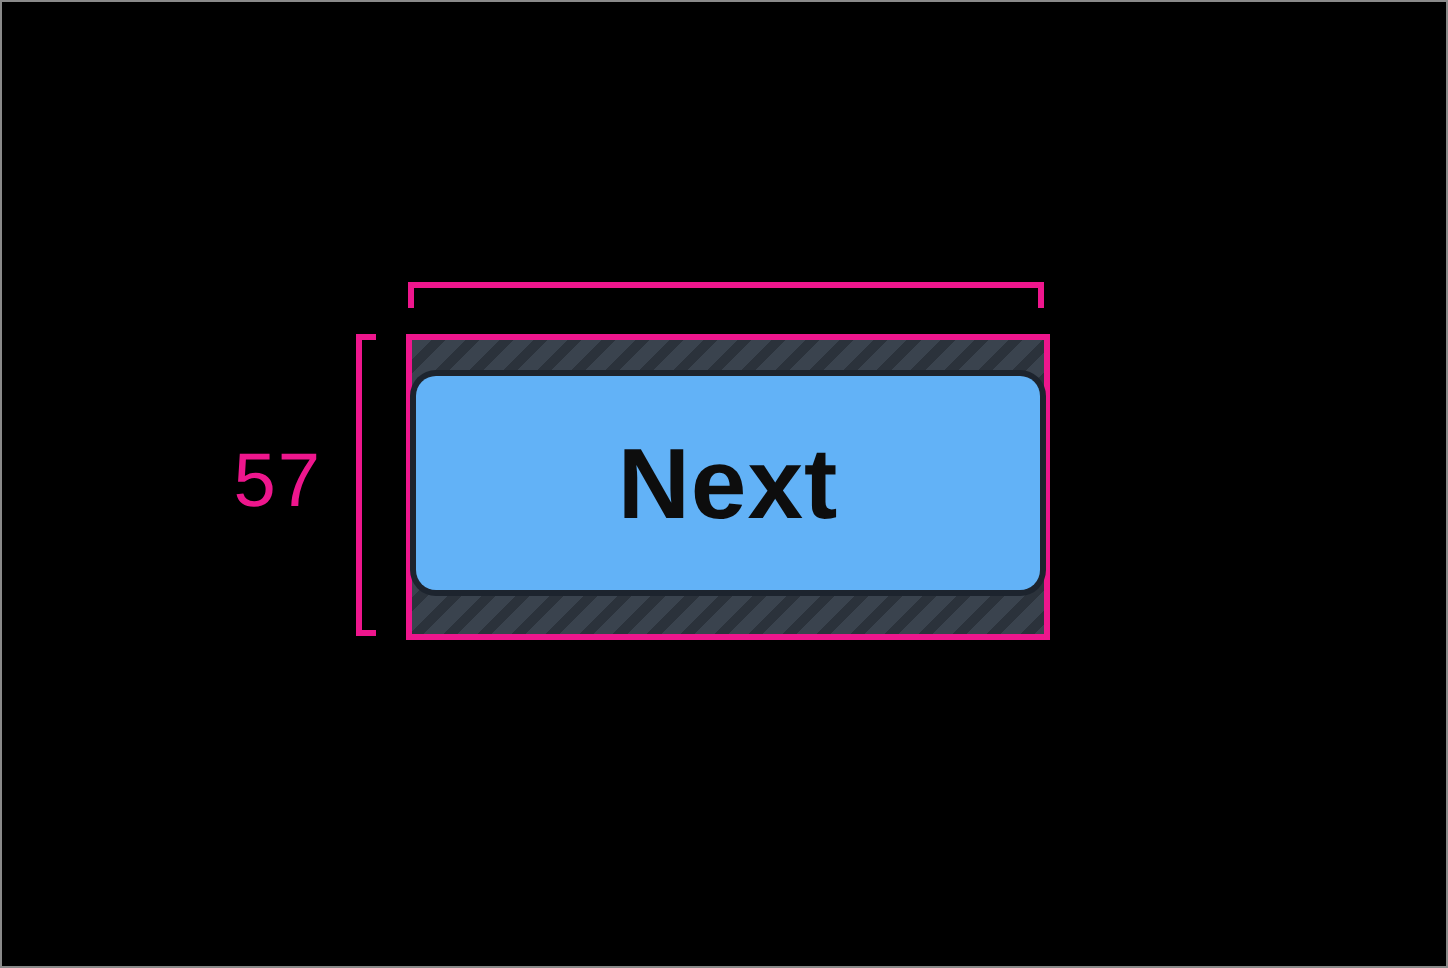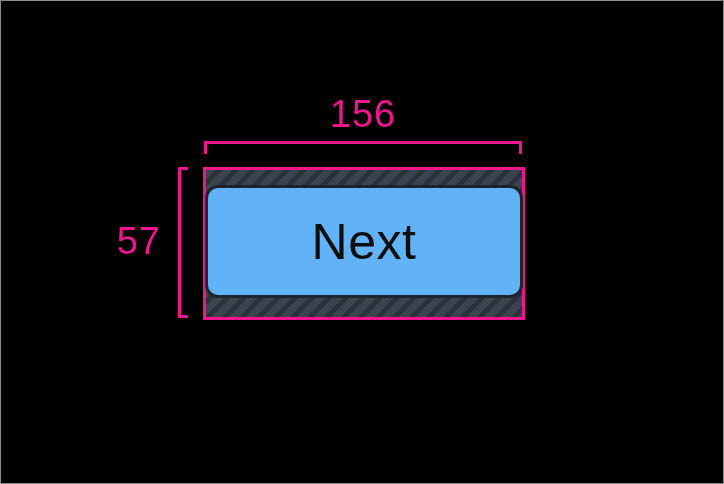--- a/index.html
+++ b/index.html
@@ -69,32 +69,31 @@
     border-radius:10px;
     background:var(--button-fill);
     box-shadow:0 0 0 3px #1d242e;
     border:none;
     display:flex;
     align-items:center;
     justify-content:center;
     color:var(--button-text);
     font-family:"Liberation Sans", sans-serif;
     font-size:50px;
-    font-weight:400;
+    font-weight:700;
     letter-spacing:0.5px;
     cursor:pointer;
     padding:0;
   }
 </style>
 </head>
 <body>
 
 <div class="stage">
 
-  <div class="dim-label width-label">156</div>
 
   <div class="bracket width-bracket"></div>
 
   <div class="dim-label height-label">57</div>
 
   <div class="bracket height-bracket"></div>
 
   <div class="widget-box">
     <button class="next-button">Next</button>
   </div>

